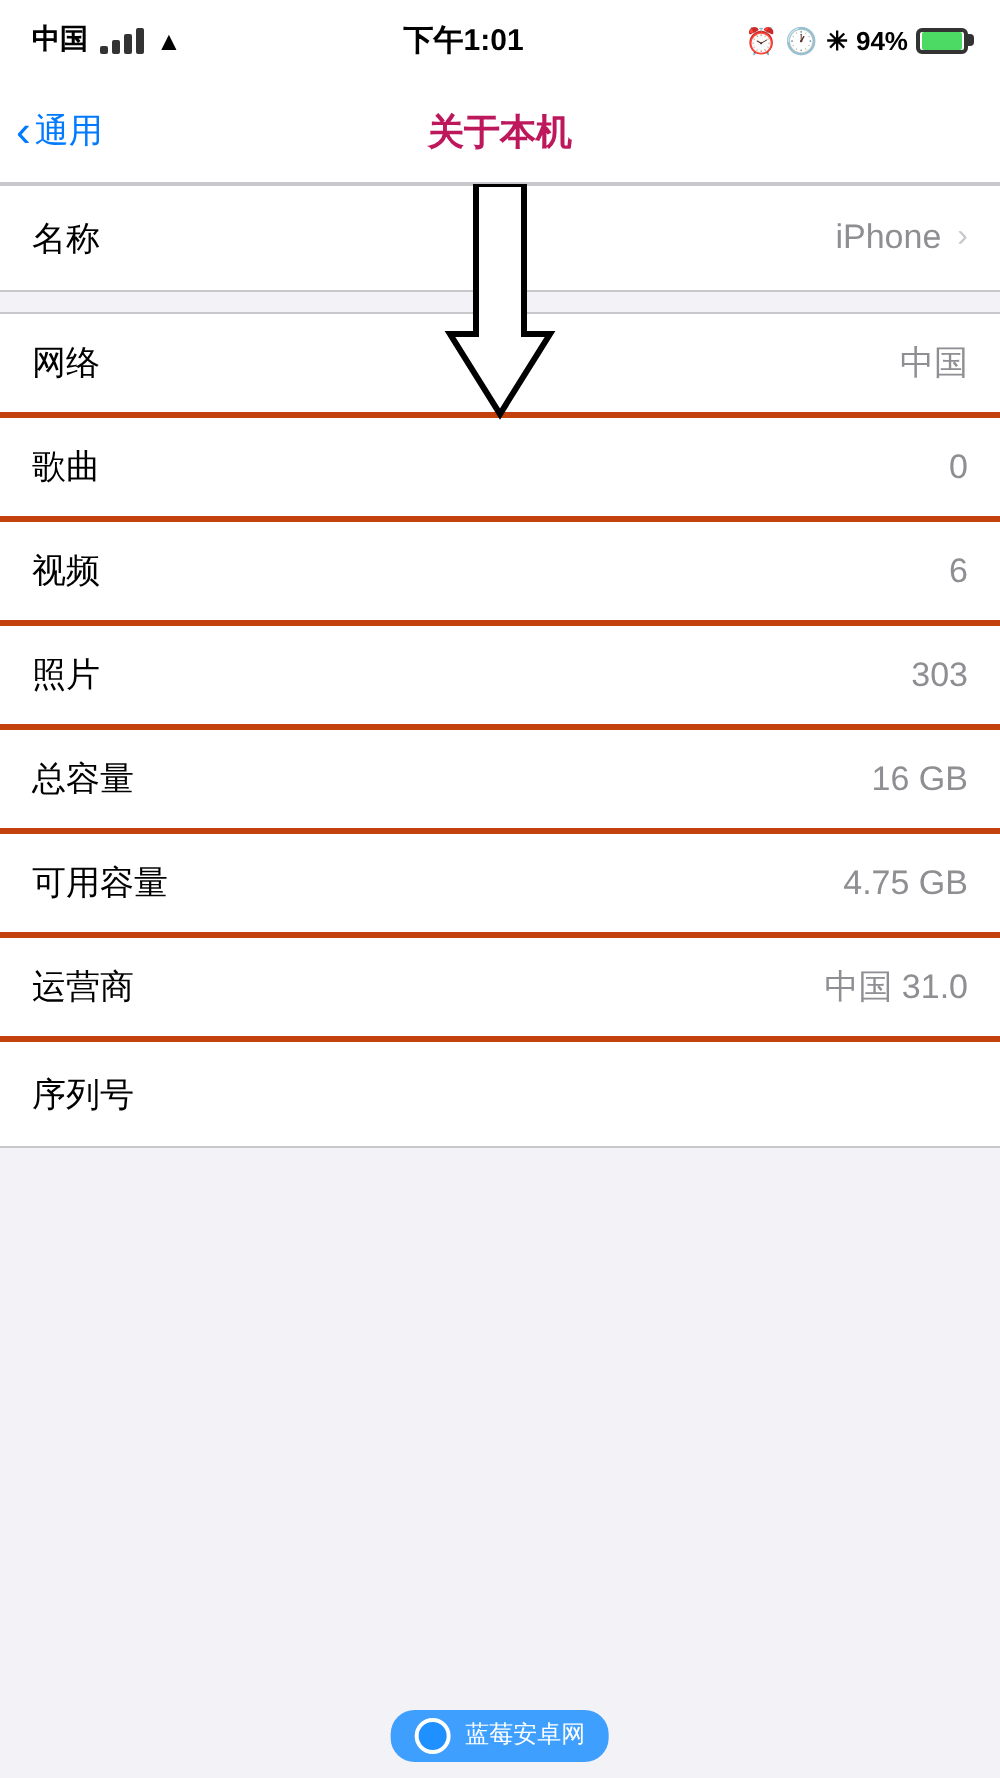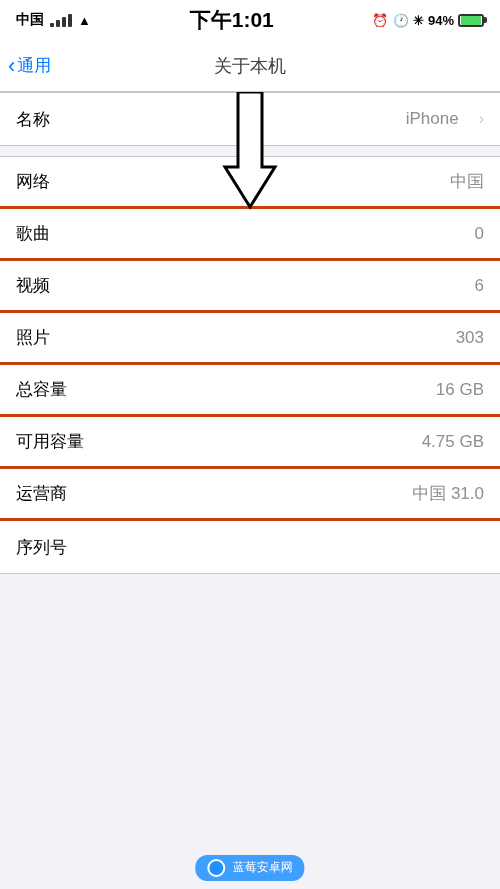--- a/index.html
+++ b/index.html
@@ -29,21 +29,21 @@
       font-weight: 600;
     }
 
     .status-left {
       display: flex;
       gap: 6px;
       align-items: center;
     }
 
     .status-center {
-      font-size: 21px;
+      font-size: 15px;
       font-weight: 600;
     }
 
     .status-right {
       display: flex;
       align-items: center;
       gap: 4px;
       font-size: 13px;
     }
 
@@ -97,22 +97,22 @@
     }
 
     .nav-back-chevron {
       font-size: 22px;
       margin-right: 2px;
       line-height: 1;
     }
 
     .nav-title {
       font-size: 18px;
-      font-weight: 400;
-      color: #404040;
+      font-weight: 700;
+      color: #be185d;
     }
 
     
     .arrow-annotation {
       position: absolute;
       top: 92px;
       left: 50%;
       transform: translateX(-50%);
       z-index: 10;
       pointer-events: none;
@@ -154,21 +154,21 @@
     .settings-row-label {
       font-size: 17px;
       color: #000;
     }
 
     .settings-row-value {
       font-size: 17px;
       color: #8e8e93;
       display: flex;
       align-items: center;
-      gap: 16px;
+      gap: 4px;
     }
 
     .chevron-right {
       color: #c7c7cc;
       font-size: 16px;
       margin-left: 4px;
     }
 
     
     .row-name {

